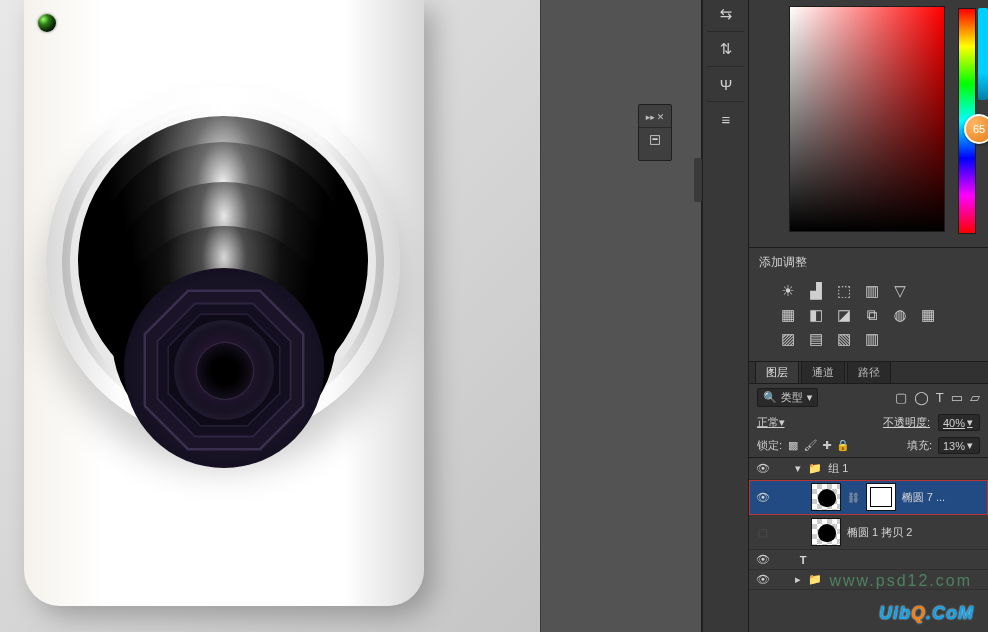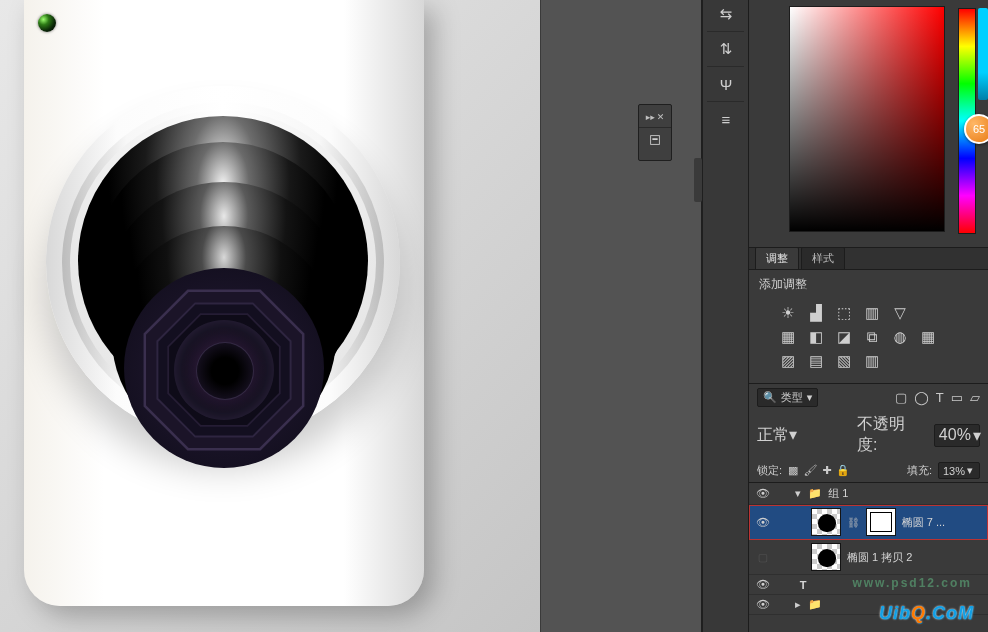--- a/index.html
+++ b/index.html
@@ -50,21 +50,21 @@
 
 .adjust-panel { padding:6px 10px 10px; border-bottom:1px solid #1c1c1c; color:#d0d0d0; }
 .adjust-panel .lbl { font-size:12px; margin-bottom:8px; }
 .adj-row { display:flex; gap:10px; padding:3px 20px; font-size:15px; color:#cfcfcf; }
 .adj-row span { width:18px; text-align:center; }
 
 .layers-panel { flex:1; display:flex; flex-direction:column; background:#3a3a3a; }
 .lp-toolbar { display:flex; align-items:center; gap:6px; padding:4px 8px; font-size:11px; color:#d0d0d0; }
 .lp-toolbar .sel { background:#2a2a2a; border:1px solid #1c1c1c; padding:1px 5px; border-radius:2px; display:flex; align-items:center; gap:4px; }
 .lp-toolbar .icons { display:flex; gap:7px; margin-left:auto; color:#cacaca; font-size:13px; }
-.lp-row2 { display:flex; align-items:center; gap:18px; padding:3px 8px; font-size:16px; color:#d0d0d0; }
+.lp-row2 { display:flex; align-items:center; gap:8px; padding:3px 8px; font-size:11px; color:#d0d0d0;text-decoration:underline; }
 .pct-box { background:#2a2a2a; border:1px solid #1c1c1c; padding:1px 4px; border-radius:2px; min-width:42px; display:inline-flex; align-items:center; gap:2px; }
 .lp-row3 { display:flex; align-items:center; gap:6px; padding:3px 8px; font-size:11px; color:#d0d0d0; border-bottom:1px solid #1c1c1c; }
 .lock-icons { display:flex; gap:5px; color:#cacaca; }
 
 .layer-list { flex:1; overflow:hidden; }
 .layer { display:flex; align-items:center; padding:3px 6px; gap:6px; font-size:11px; color:#d6d6d6; border-bottom:1px solid #2f2f2f; }
 .layer .vis { width:16px; text-align:center; color:#cfcfcf; }
 .layer .indent1 { width:12px; }
 .layer .indent2 { width:28px; }
 .thumb { width:30px; height:28px; background:#ddd; border:1px solid #141414; position:relative; }
@@ -73,21 +73,21 @@
 .thumb.mask { background:#fff; }
 .thumb.mask::after { content:""; position:absolute; inset:3px; border:1px solid #000; }
 .link-ic { color:#bcbcbc; font-size:10px; }
 .layer.selected { background:#214b82; outline:1px solid #b33; outline-offset:-1px; }
 .layer.group .arrow { color:#cfcfcf; margin-right:2px; }
 .folder-ic { color:#c9a96b; }
 .t-ic { width:16px; text-align:center; font-weight:bold; color:#d6d6d6; }
 
 .watermark { position:absolute; right:14px; bottom:8px; font-size:18px; font-weight:900; font-style:italic; letter-spacing:1px; color:#12a0e6; text-shadow:0 0 2px #fff,1px 1px 0 #034e73; }
 .watermark .o { color:#ff7a00; }
-.wm2 { position:absolute; right:16px; bottom:42px; font-size:12px; color:#7fa; opacity:.35; letter-spacing:2px;font-weight:bold; }
+.wm2 { position:absolute; right:16px; bottom:42px; font-size:16px; color:#7fa; opacity:.35; letter-spacing:2px; }
 
 svg.ico { width:14px; height:14px; }
 </style>
 </head>
 <body>
 
 <div class="canvas-area">
   <div class="camera-body">
     <div class="led"></div>
     <div class="lens-stack">
@@ -139,24 +139,20 @@
 
 <div class="panels">
 
   <div class="color-panel">
     <div class="picker"></div>
     <div class="hue"></div>
     <div class="meter"></div>
     <div class="badge65">65</div>
   </div>
 
-  <div class="panel-hdr">
-    <div class="tab active">调整</div>
-    <div class="tab">样式</div>
-  </div>
   <div class="adjust-panel">
     <div class="lbl">添加调整</div>
     <div class="adj-row">
       <span>☀</span>
       <span>▟</span>
       <span>⬚</span>
       <span>▥</span>
       <span>▽</span>
     </div>
     <div class="adj-row">
@@ -168,20 +164,25 @@
       <span>▦</span>
     </div>
     <div class="adj-row">
       <span>▨</span>
       <span>▤</span>
       <span>▧</span>
       <span>▥</span>
     </div>
   </div>
 
+  <div class="panel-hdr">
+    <div class="tab active">图层</div>
+    <div class="tab">通道</div>
+    <div class="tab">路径</div>
+  </div>
   <div class="layers-panel">
     <div class="lp-toolbar">
       <span class="sel">
         <span>🔍</span>
         <span>类型</span>
         <span>▾</span>
       </span>
       <span class="icons">
         <span>▢</span>
         <span>◯</span>

